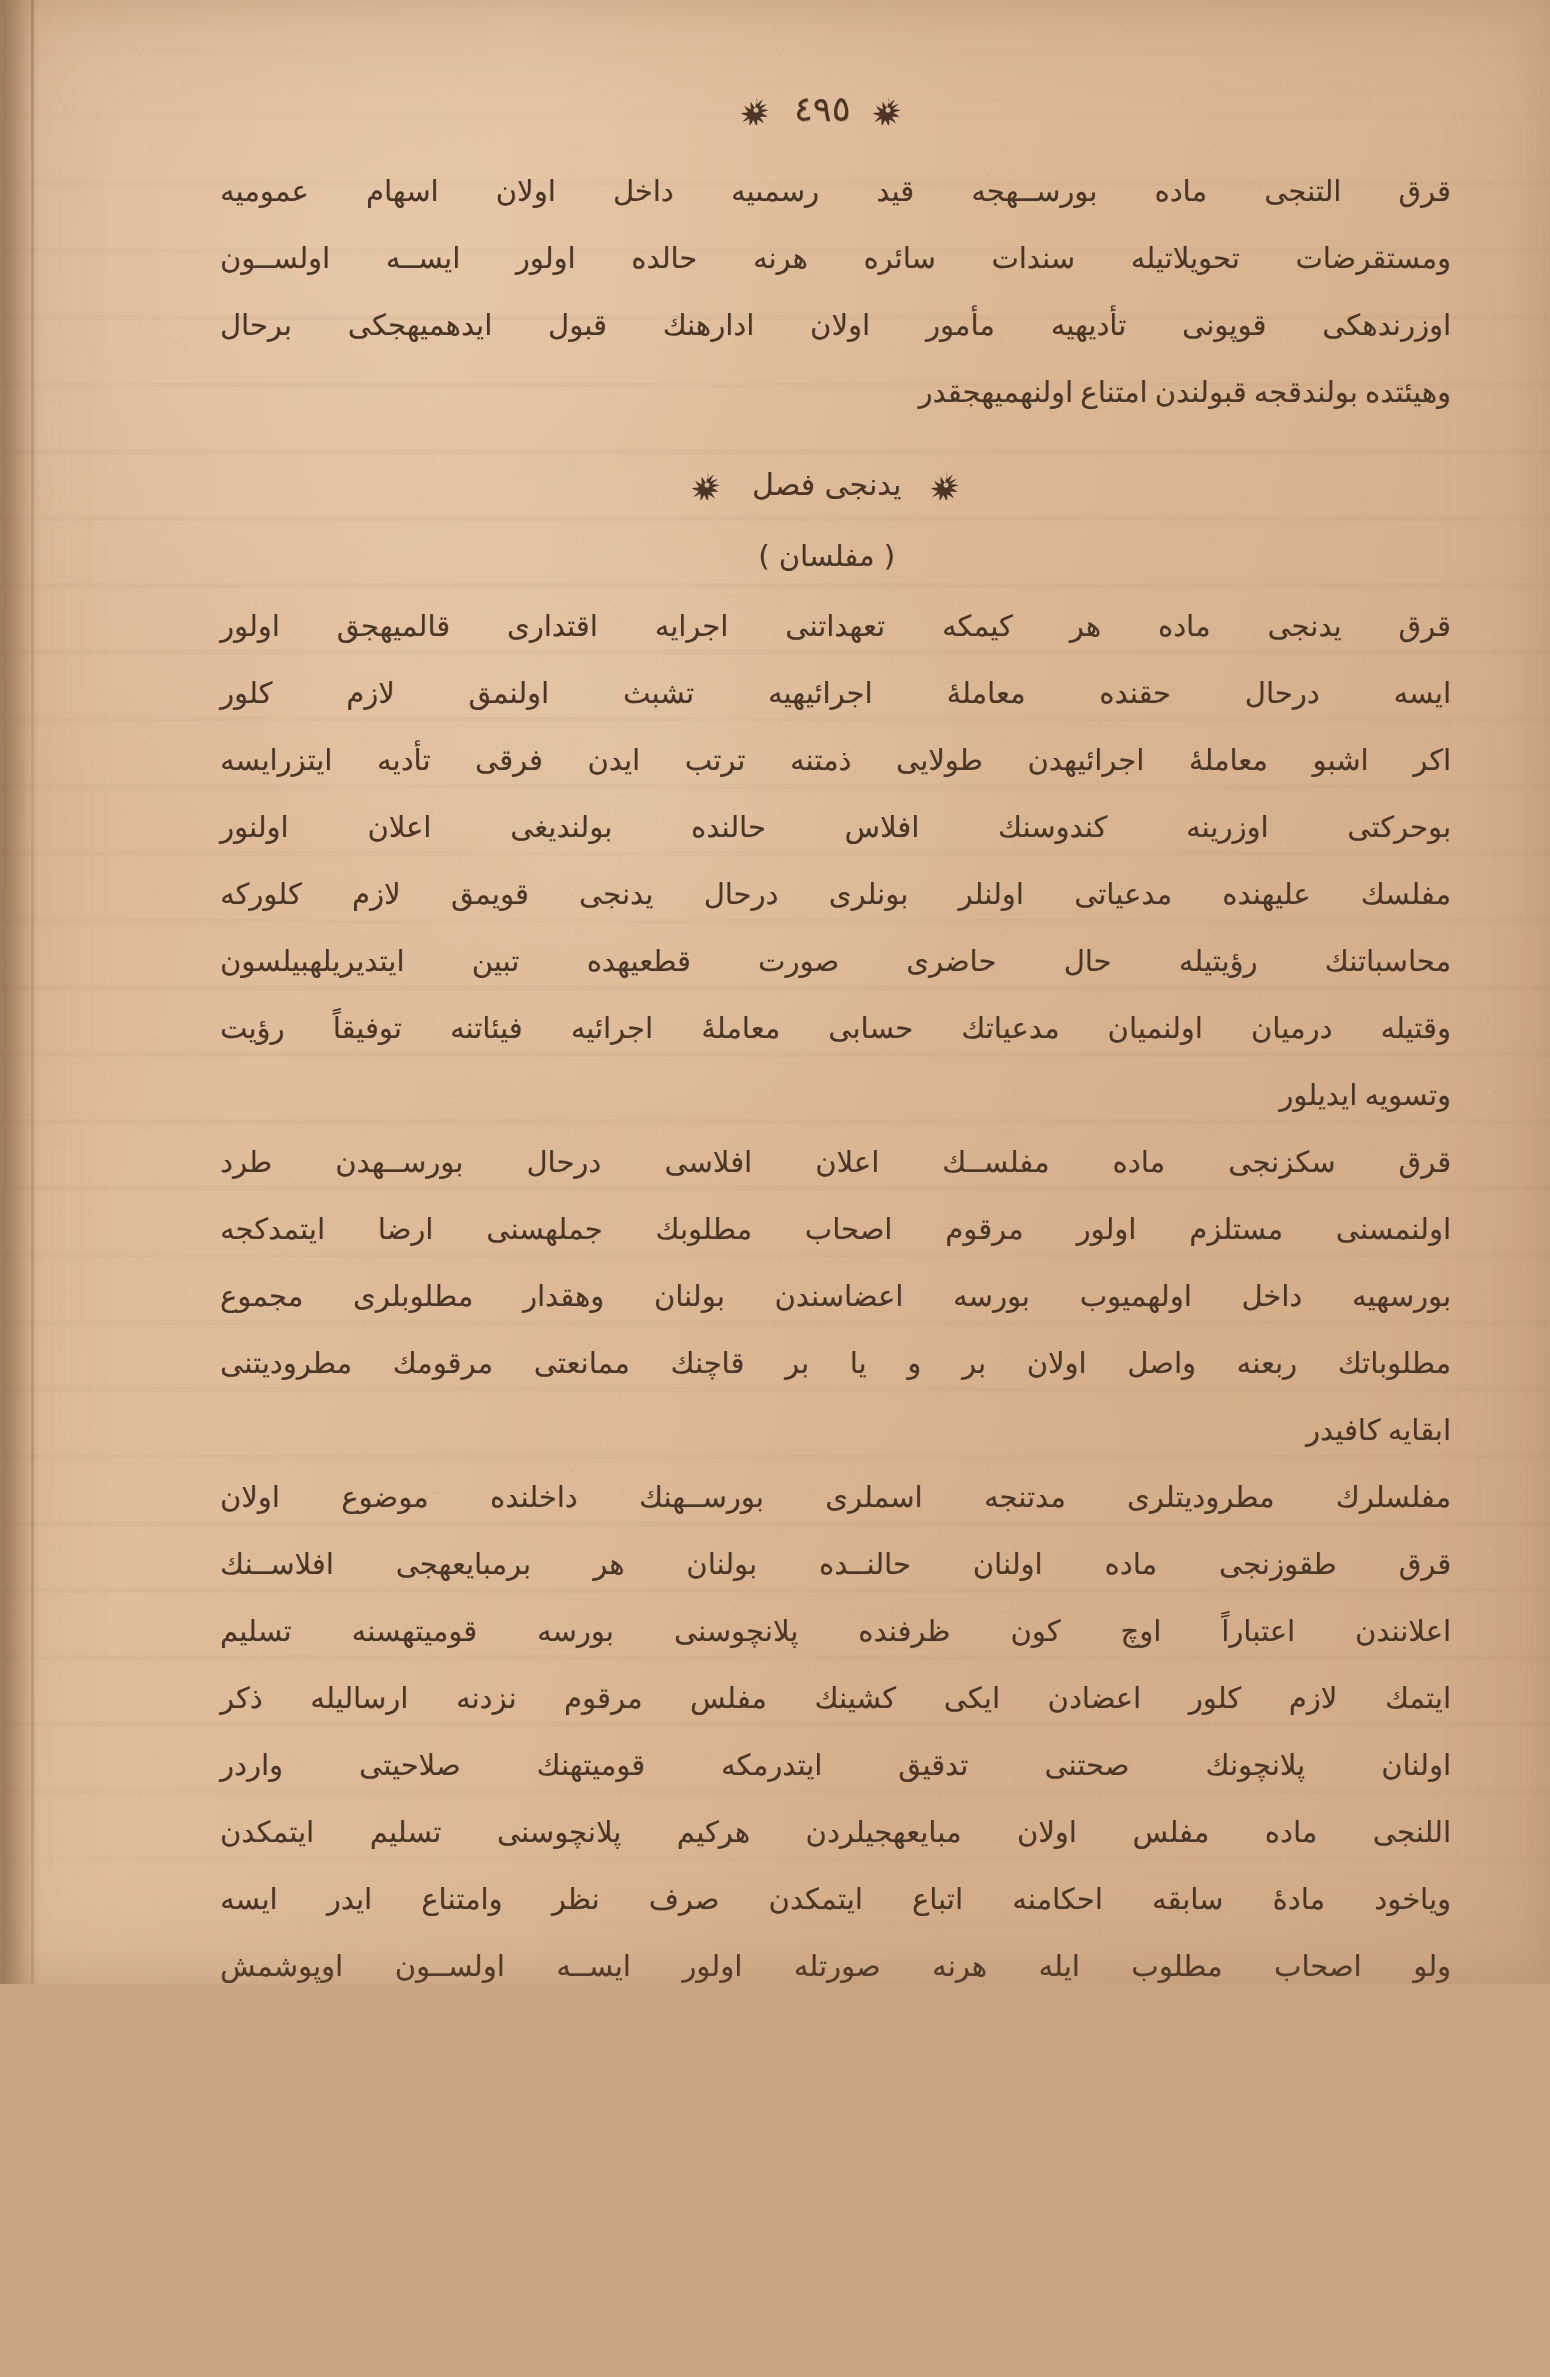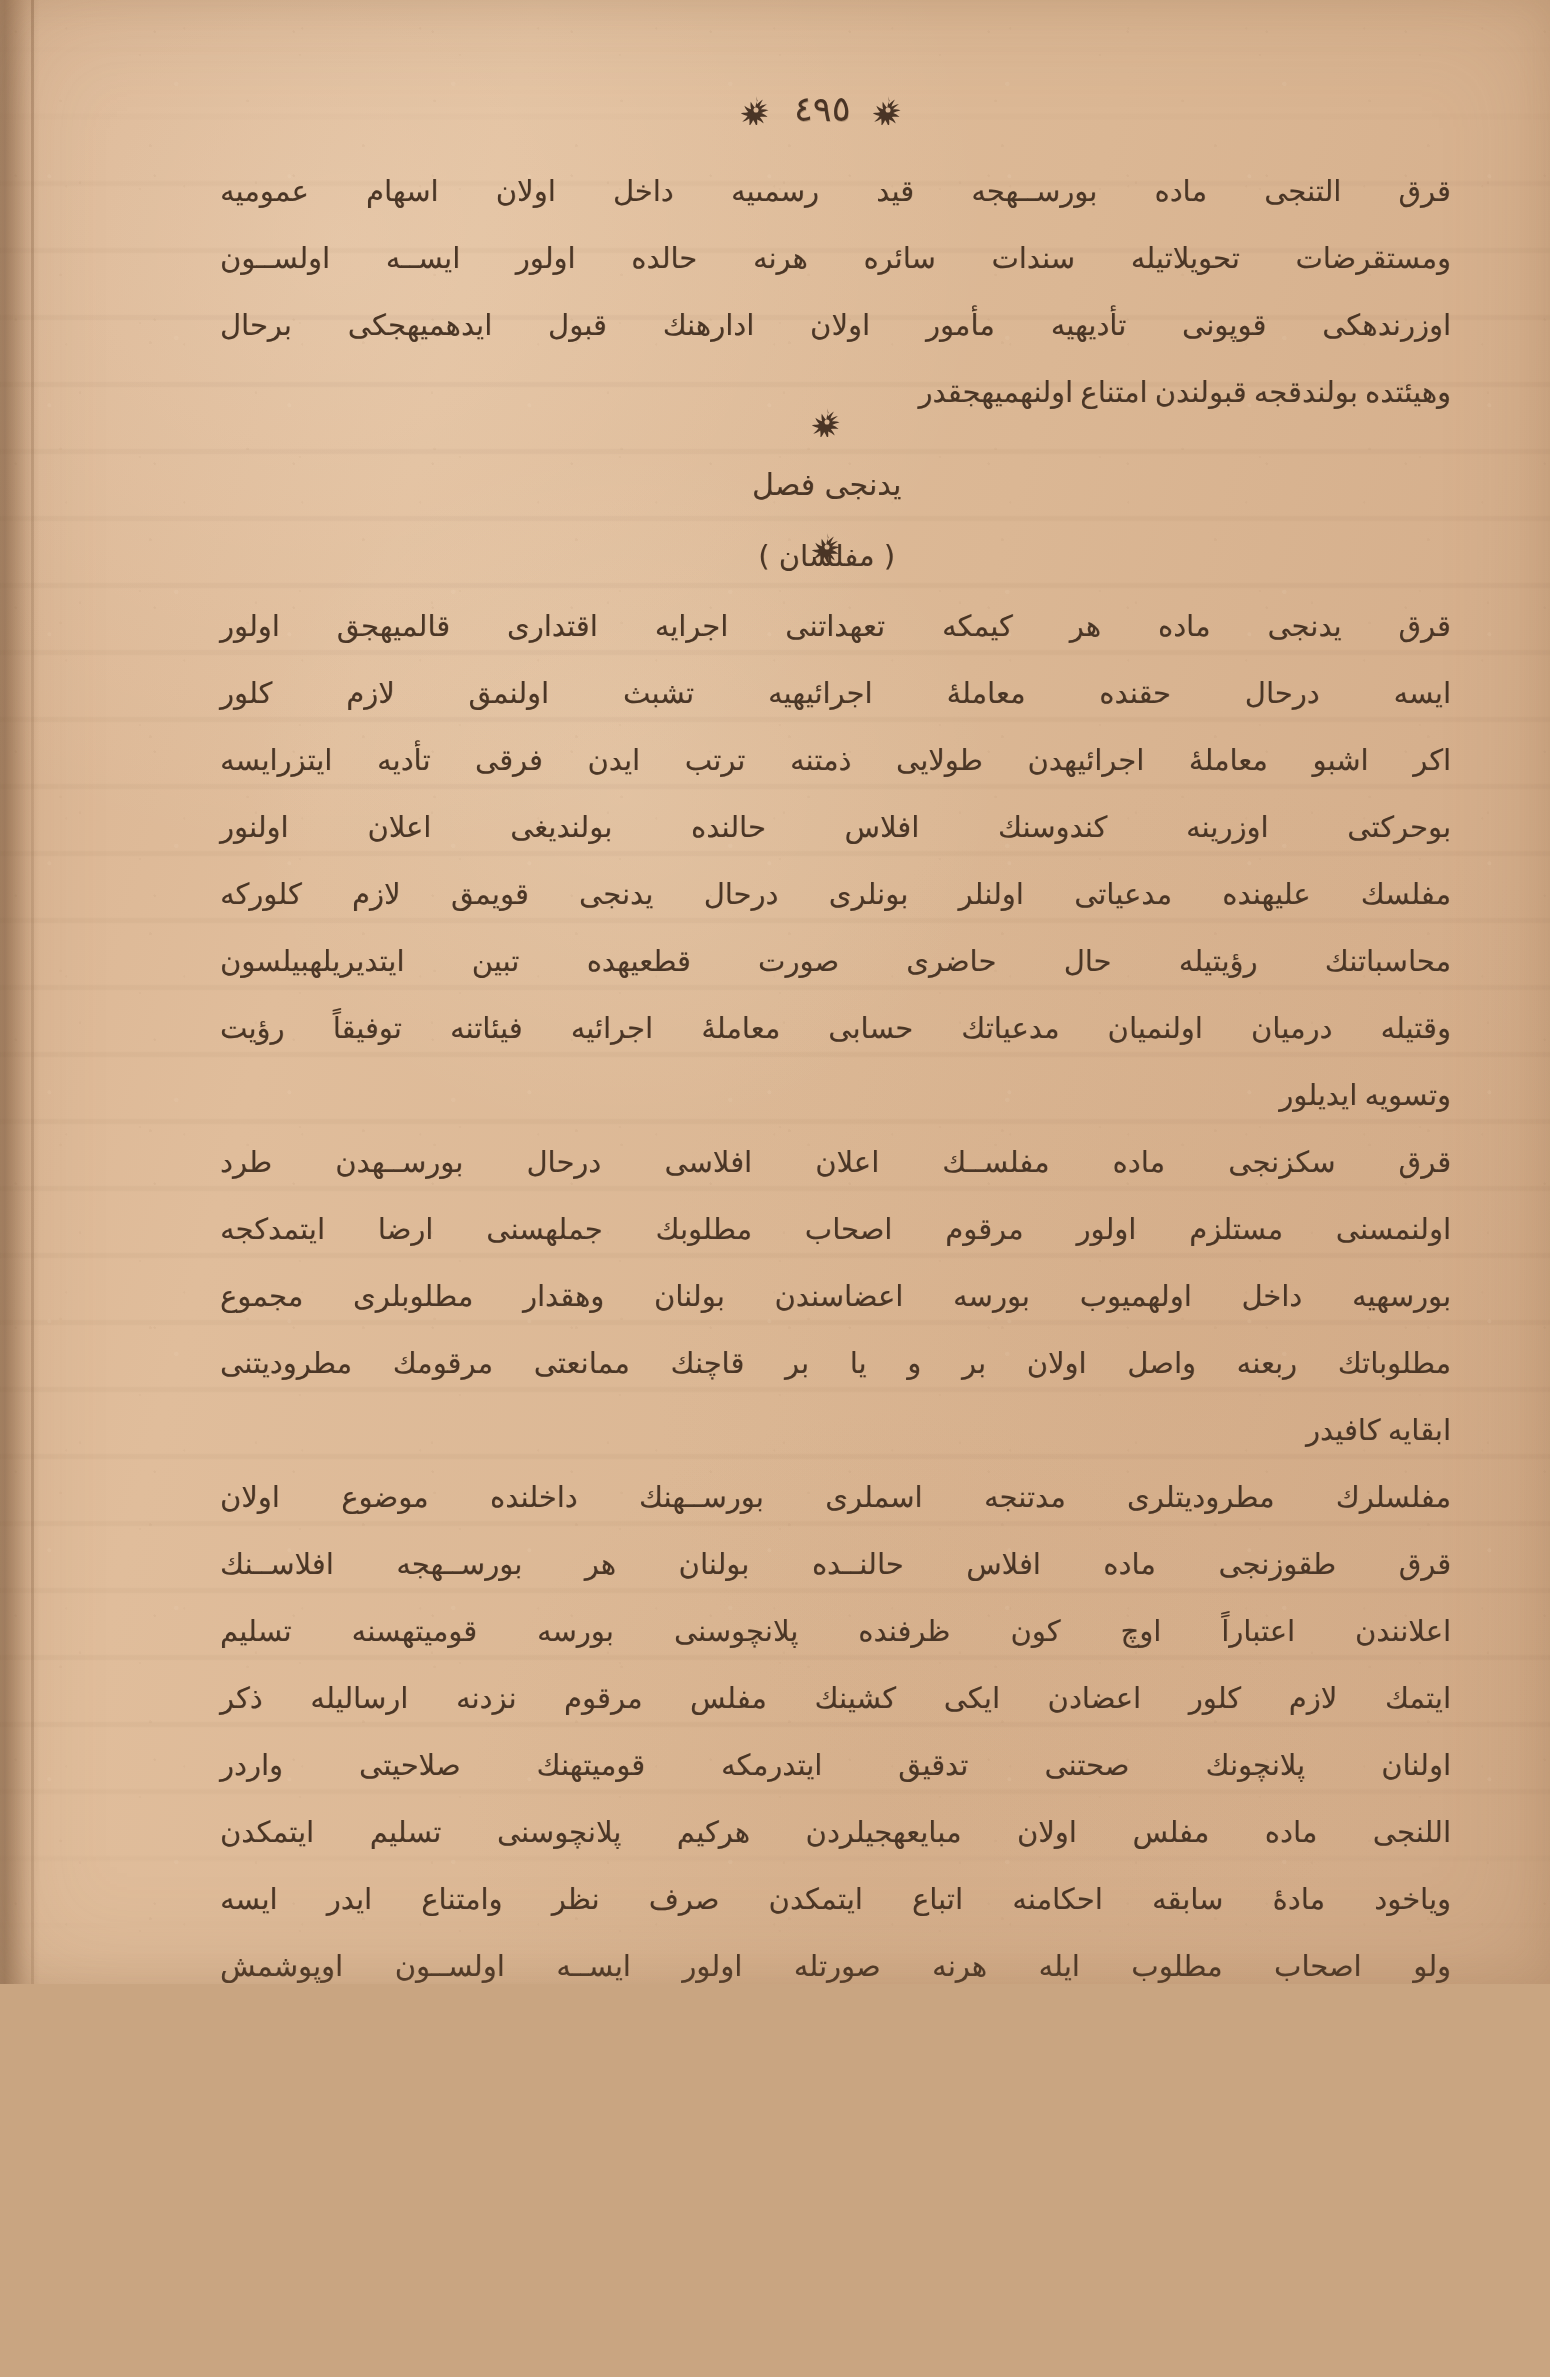--- a/index.html
+++ b/index.html
@@ -131,21 +131,20 @@
   }
   .line.l-right   { text-align: right; }
   .line.l-justify { text-align: justify; text-align-last: justify; white-space: normal; }
   .line.l-indent  { padding-left: 106px; }
 
   .line.article-start { font-size: 29px; }
 
   
   .chapter-head {
     display: flex;
-    flex-direction: column;
     align-items: center;
     justify-content: center;
     gap: 30px;
     height: 69px;
     margin-top: 16px;
     margin-right: 17.7px;
   }
   .chapter-head .heading-text {
     font-size: 30px;
     color: #4a3626;
@@ -252,21 +251,21 @@
     <div>
       <div class="line l-justify article-start">قرق سكزنجى ماده      مفلســك اعلان افلاسى درحال بورســهدن طرد</div>
       <div class="line l-justify">اولنمسنى مستلزم اولور      مرقوم اصحاب مطلوبك جملهسنى ارضا ايتمدكجه</div>
       <div class="line l-justify">بورسهيه داخل اولهميوب بورسه اعضاسندن بولنان وهقدار مطلوبلرى مجموع</div>
       <div class="line l-justify">مطلوباتك ربعنه واصل اولان بر و يا بر قاچنك ممانعتى مرقومك مطروديتنى</div>
       <div class="line l-right l-indent">ابقايه كافيدر</div>
       <div class="line l-justify">مفلسلرك مطروديتلرى مدتنجه اسملرى بورســهنك داخلنده موضوع اولان</div>
     </div>
 
     <div>
-      <div class="line l-justify article-start">قرق طقوزنجى ماده      افلاس حالنــده بولنان هر بورســهجه افلاســنك</div>
+      <div class="line l-justify article-start">قرق طقوزنجى ماده      اولنان حالنــده بولنان هر برمبايعهجى افلاســنك</div>
       <div class="line l-justify">اعلانندن اعتباراً اوچ كون ظرفنده پلانچوسنى بورسه قوميتهسنه تسليم</div>
       <div class="line l-justify">ايتمك لازم كلور اعضادن ايكى كشينك مفلس مرقوم نزدنه ارساليله ذكر</div>
       <div class="line l-justify">اولنان پلانچونك صحتنى تدقيق ايتدرمكه قوميتهنك صلاحيتى واردر</div>
     </div>
 
     <div>
       <div class="line l-justify article-start">اللنجى ماده      مفلس اولان مبايعهجيلردن هركيم پلانچوسنى تسليم ايتمكدن</div>
       <div class="line l-justify">وياخود مادهٔ سابقه احكامنه اتباع ايتمكدن صرف نظر وامتناع ايدر ايسه</div>
       <div class="line l-justify">ولو اصحاب مطلوب ايله هرنه صورتله اولور ايســه اولســون اوپوشمش</div>
     </div>

